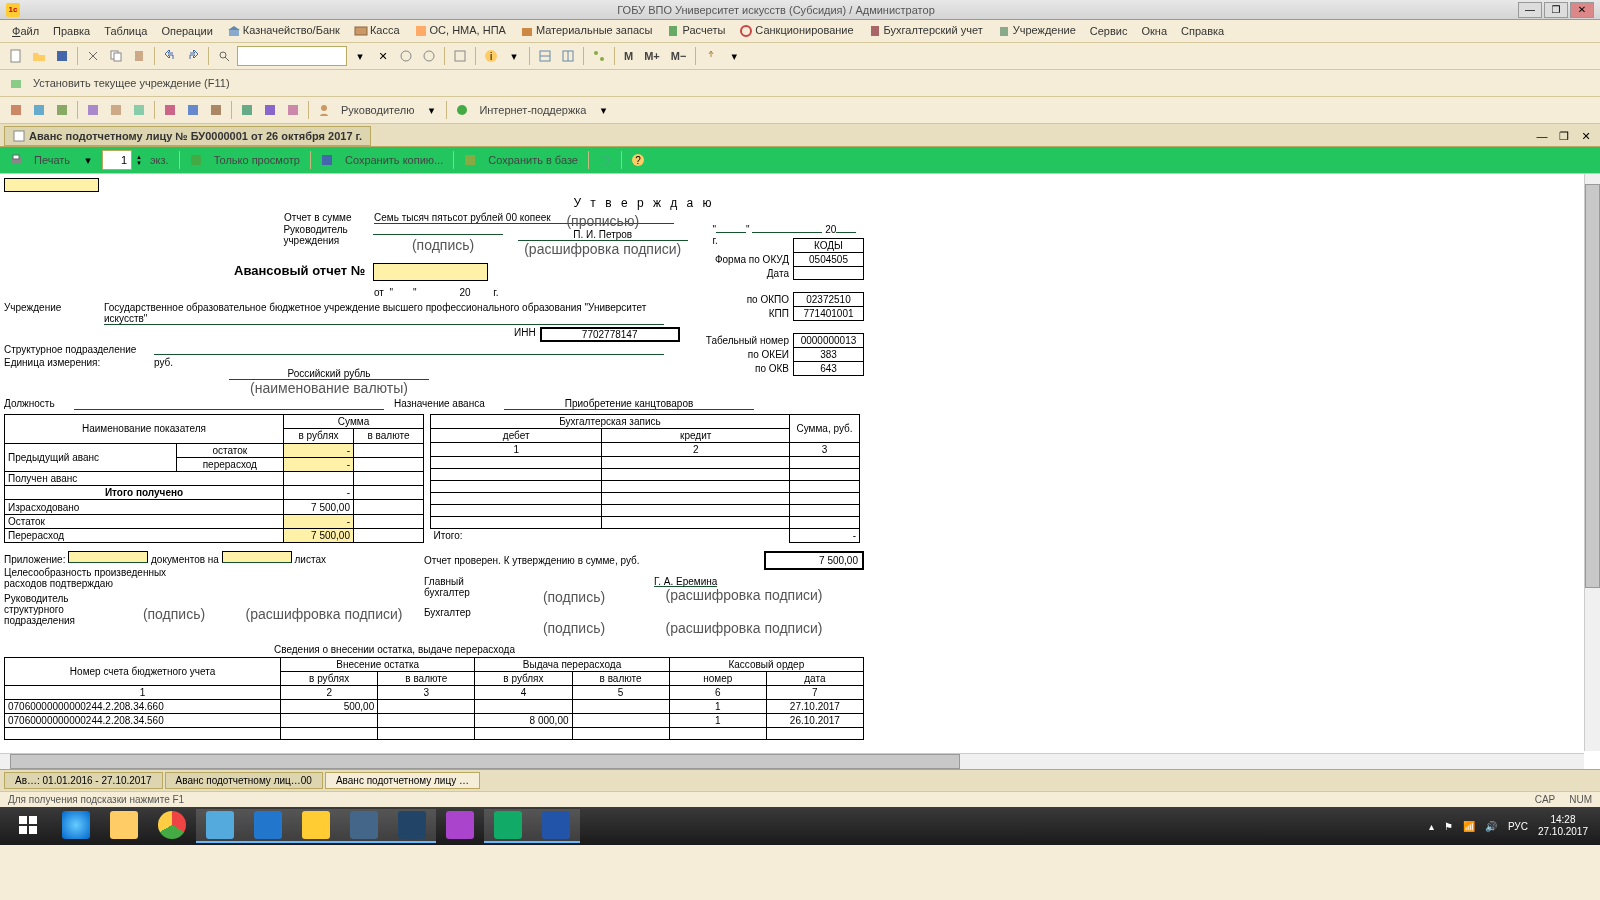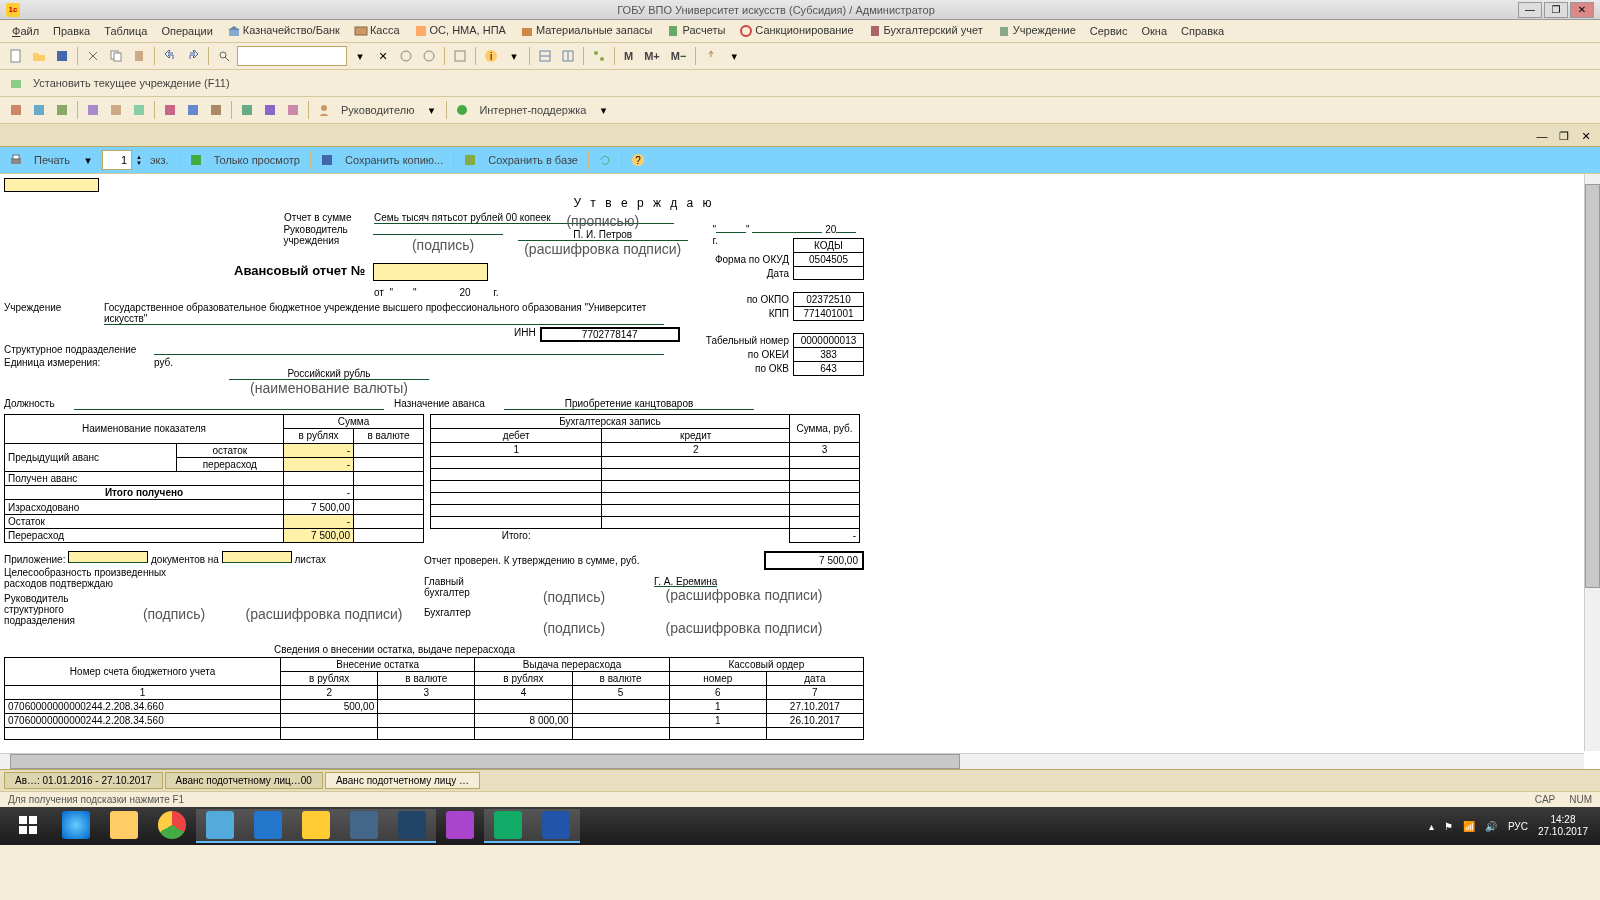--- a/index.html
+++ b/index.html
@@ -15,21 +15,21 @@
 .menu-item u{text-decoration:underline}
 .menu-ico{width:14px;height:14px;display:inline-block;vertical-align:middle;margin-right:2px}
 .toolbar{background:#f5edd7;padding:3px 6px;display:flex;gap:3px;align-items:center;border-bottom:1px solid #d4c89a}
 .tb-btn{width:20px;height:20px;border:1px solid transparent;display:flex;align-items:center;justify-content:center;cursor:pointer;border-radius:2px}
 .tb-sep{width:1px;height:18px;background:#c8b880;margin:0 2px}
 .tb-input{height:20px;border:1px solid #b8a860;background:#fff;padding:0 4px;font-size:11px}
 .tb-text{padding:0 4px;color:#444}
 .doc-tab{background:#ddd4b0;border:1px solid #b8a860;padding:2px 8px;display:flex;align-items:center;font-size:11px;font-weight:bold;color:#333}
 .doc-tab-bar{background:#e8dfc0;display:flex;padding:2px 4px 0;border-bottom:1px solid #b8a860}
 .doc-tab-ctrl{margin-left:auto;display:flex;gap:2px}
-.doc-toolbar{background:#7dd3fc;padding:3px 6px;display:flex;gap:4px;align-items:center;border-bottom:1px solid #d4c89a}
+.doc-toolbar{background:#22c55e;padding:3px 6px;display:flex;gap:4px;align-items:center;border-bottom:1px solid #d4c89a}
 .doc-content{background:#fff;height:595px;overflow:auto;position:relative;padding:4px;font-size:10px;color:#000}
 .yellow-box{background:#fff2a8;border:1px solid #000}
 .report{width:860px;position:relative}
 .underline{border-bottom:1px solid #14532d;display:inline-block}
 .small-label{font-size:14px;color:#555;text-align:center}
 .codes-table{border-collapse:collapse;font-size:10px}
 .codes-table td{border:1px solid #000;padding:1px 4px;text-align:center}
 .codes-table .lbl{border:none;text-align:right;padding-right:4px}
 .main-table{border-collapse:collapse;font-size:10px;width:100%}
 .main-table td,.main-table th{border:1px solid #000;padding:1px 3px;text-align:center;font-weight:normal}
@@ -296,20 +296,28 @@
   <div class="tb-btn">
       <svg width="14" height="14">
         <circle cx="7" cy="7" r="5" fill="#4a4"></circle>
       </svg>
     </div>
   <span class="tb-text">Интернет-поддержка</span>
   <div class="tb-btn">▾</div>
 </div>
 
 <div class="doc-tab-bar">
+  <div class="doc-tab">
+    <span style="margin-right:4px">
+        <svg width="12" height="12">
+          <rect x="1" y="1" width="10" height="10" fill="#fff" stroke="#888"></rect>
+        </svg>
+      </span>
+    <span>Аванс подотчетному лицу № БУ0000001 от 26 октября 2017 г.</span>
+  </div>
   <div class="doc-tab-ctrl">
     <div class="tb-btn">—</div>
     <div class="tb-btn">❐</div>
     <div class="tb-btn">✕</div>
   </div>
 </div>
 
 <div class="doc-toolbar">
   <div class="tb-btn">
       <svg width="14" height="14">
@@ -548,21 +556,21 @@
               <td style="height:12px"></td>
               <td></td>
               <td></td>
             </tr>
       <tr>
               <td style="height:12px"></td>
               <td></td>
               <td></td>
             </tr>
       <tr>
-              <td style="border:none;text-align:center">Итого:</td>
+              <td style="border:none;text-align:left">Итого:</td>
               <td style="border:none"></td>
               <td class="right">-</td>
             </tr>
     </tbody>
         </table>
   </div>
 
   <div style="display:flex;margin-top:8px">
     <div style="width:420px">
       <div><span>Приложение:</span> <span class="underline yellow-box" style="width:80px;display:inline-block;height:12px"></span> <span>документов на</span> <span class="underline yellow-box" style="width:70px;display:inline-block;height:12px"></span> <span>листах</span></div>

